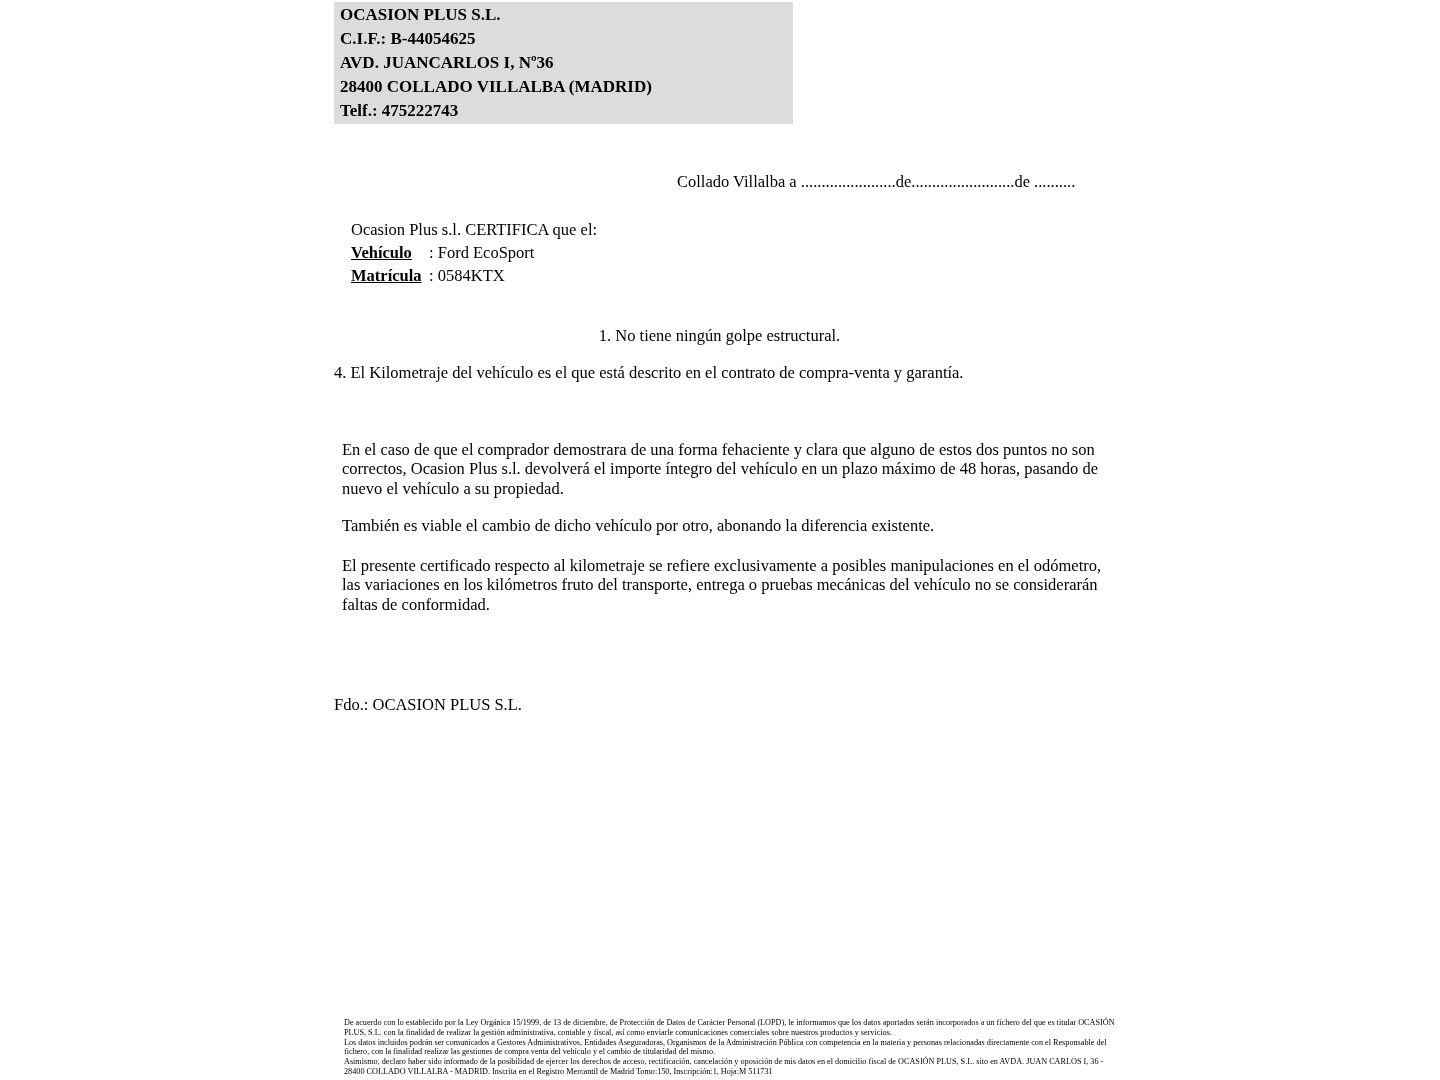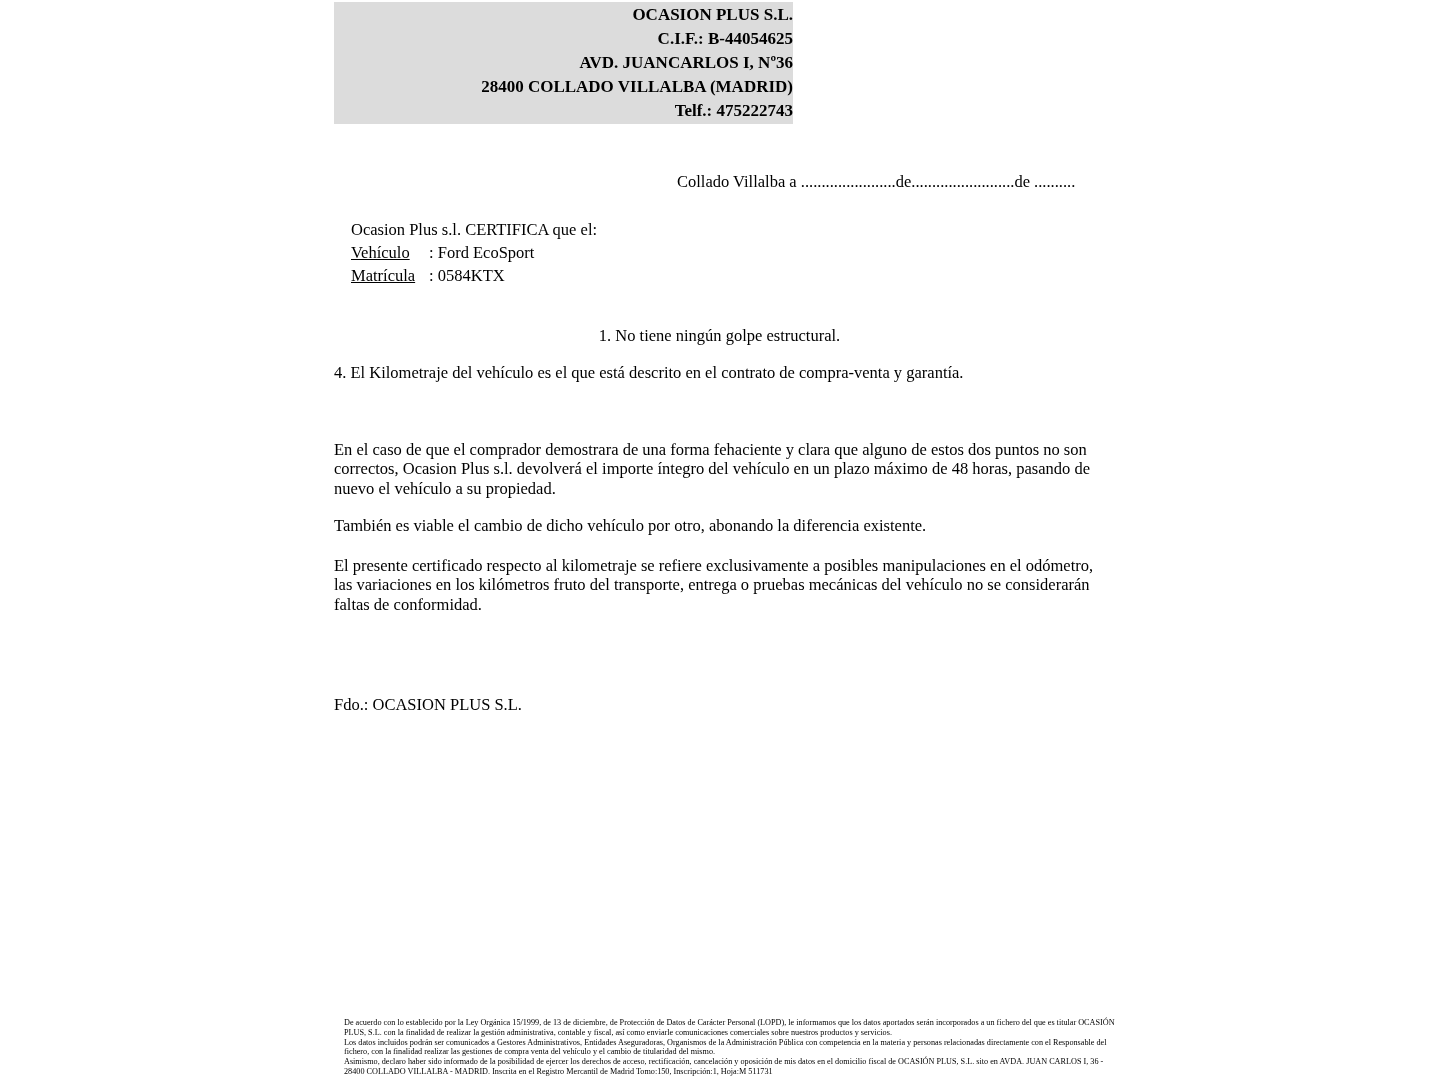--- a/index.html
+++ b/index.html
@@ -24,40 +24,40 @@
     line-height: 19.5px;
   }
   .header-box {
     margin: 2px 0 0 4px;
     width: 453px;
     background: #dcdcdc;
     padding: 1px 0 1px 6px;
     font-weight: bold;
     font-size: 17px;
     line-height: 24px;
-    text-align: right;
   }
   .date-line {
     margin-top: 48px;
     padding-left: 347px;
     white-space: nowrap;
   }
   .cert-block {
     margin-top: 26px;
     margin-left: 21px;
     line-height: 23px;
   }
   .field-label {
     display: inline-block;
     width: 78px;
     text-decoration: underline;
+    font-weight: bold;
   }
   .item-1 { margin-top: 39px; margin-left: 4px; text-align: center; }
   .item-2 { margin-top: 18px; margin-left: 4px; }
-  .para { margin-left: 4px; }
+  .para { margin-left: 12px; }
   .p1 { margin-top: 57px; }
   .p2 { margin-top: 18px; }
   .p3 { margin-top: 21px; }
   .p4 { margin-top: 20px; }
   .signature {
     margin-top: 81px;
     margin-left: 4px;
   }
   .legal {
     position: absolute;

